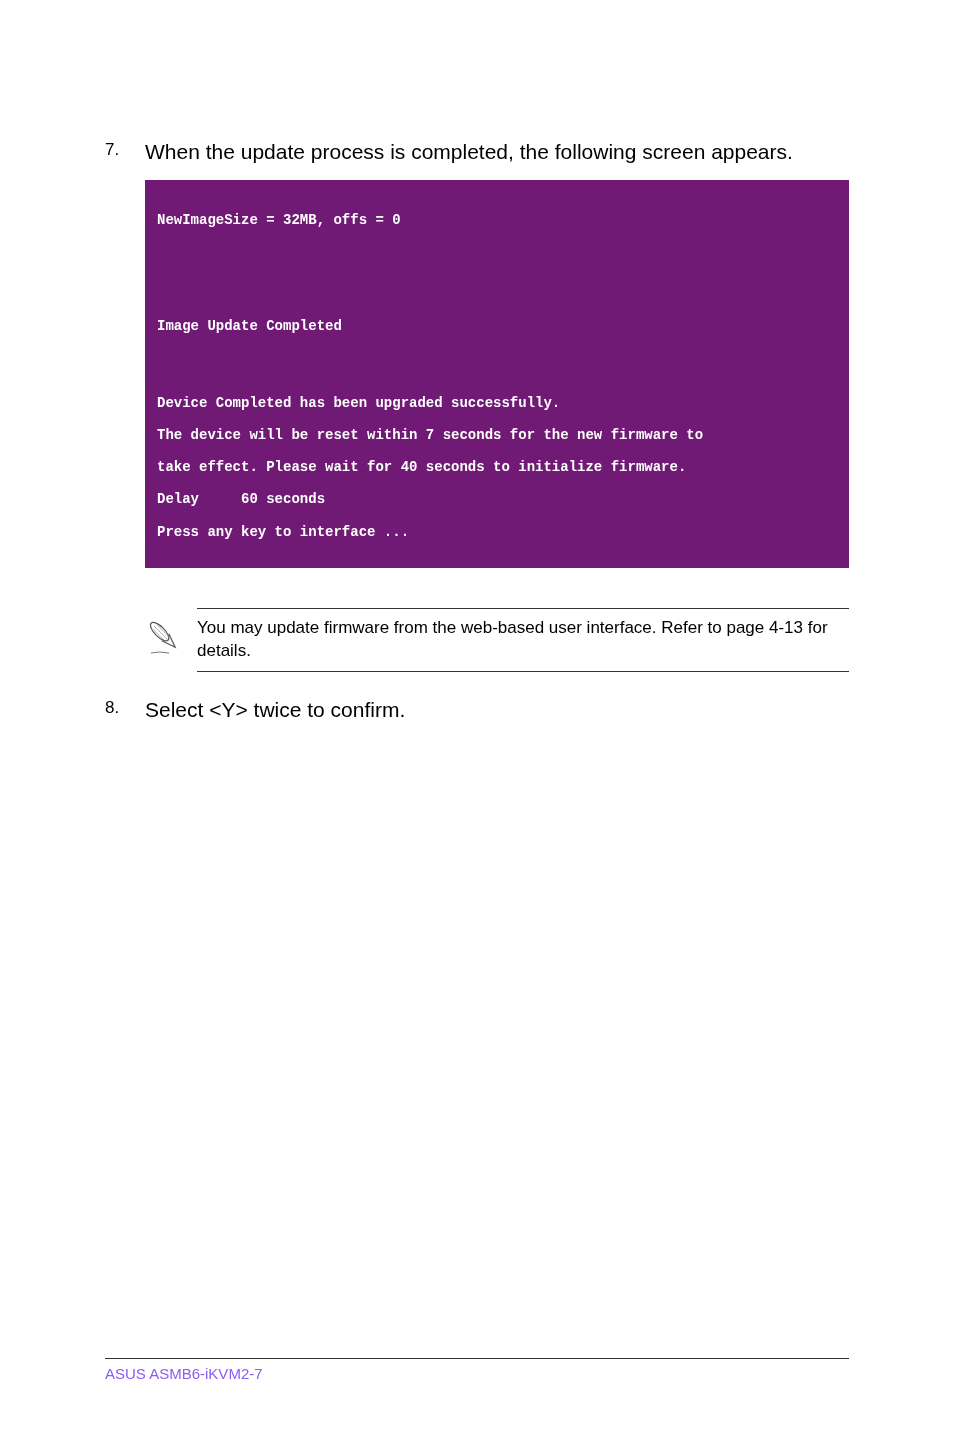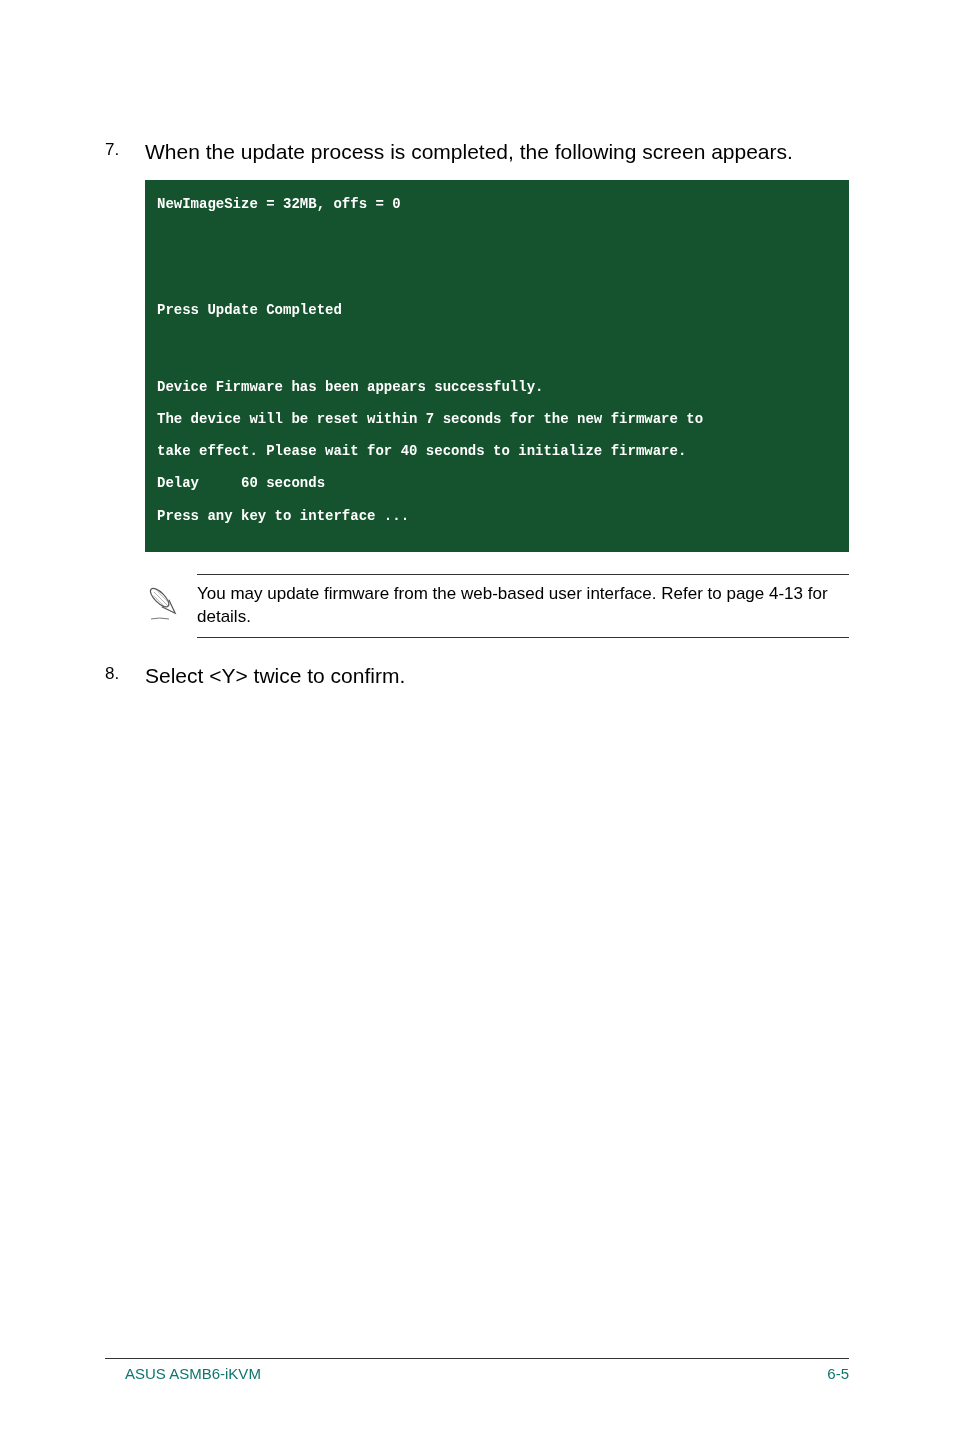--- a/index.html
+++ b/index.html
@@ -27,29 +27,29 @@
       flex-shrink: 0;
       font-size: 17px;
       color: #000;
     }
     .step-text {
       flex: 1;
       font-size: 21px;
       color: #000;
     }
     .terminal-box {
-      background: #14532d;
+      background: #701a75;
       color: #fff;
       font-family: "Courier New", Courier, monospace;
       font-weight: bold;
       font-size: 14px;
-      padding: 0 12px 12px 12px;
+      padding: 16px 12px 12px 12px;
       margin-left: 40px;
       margin-top: 6px;
-      margin-bottom: 22px;
+      margin-bottom: 40px;
       line-height: 1.15;
       white-space: pre;
       overflow: hidden;
     }
     .terminal-line {
       display: block;
     }
     .terminal-spacer {
       height: 14px;
     }
@@ -89,42 +89,40 @@
       bottom: 56px;
       left: 105px;
       right: 105px;
     }
     .footer-divider {
       border-top: 1px solid #333;
       margin-bottom: 6px;
     }
     .footer-row {
       display: flex;
-      justify-content: space-between;
       font-size: 15px;
-      color: #0f766e;
-      margin-left: 20px;
+      color: #8b5cf6;
     }
   </style>
 </head>
 <body>
 
 <div class="content">
   <div class="step-item">
     <div class="step-number">7.</div>
     <div class="step-text">When the update process is completed, the following screen appears.</div>
   </div>
 
   <div class="terminal-box">
 <span class="terminal-line">NewImageSize = 32MB, offs = 0</span>
 <div class="terminal-spacer"></div>
 <div class="terminal-spacer-lg"></div>
-<span class="terminal-line">Press Update Completed</span>
+<span class="terminal-line">Image Update Completed</span>
 <div class="terminal-spacer-lg"></div>
-<span class="terminal-line">Device Firmware has been appears successfully.</span>
+<span class="terminal-line">Device Completed has been upgraded successfully.</span>
 <span class="terminal-line">The device will be reset within 7 seconds for the new firmware to</span>
 <span class="terminal-line">take effect. Please wait for 40 seconds to initialize firmware.</span>
 <span class="terminal-line">Delay     60 seconds</span>
 <span class="terminal-line">Press any key to interface ...</span>
 </div>
 
   <div class="note-section">
     <div class="note-divider"></div>
     <div class="note-row">
       <div class="note-icon">
@@ -147,15 +145,15 @@
   <div class="step-item">
     <div class="step-number">8.</div>
     <div class="step-text">Select &lt;Y&gt; twice to confirm.</div>
   </div>
 </div>
 
 <div class="footer">
   <div class="footer-divider"></div>
   <div class="footer-row">
     <span>ASUS ASMB6-iKVM</span>
-    <span>6-5</span>
+    <span>2-7</span>
   </div>
 </div>
 
 </body></html>

